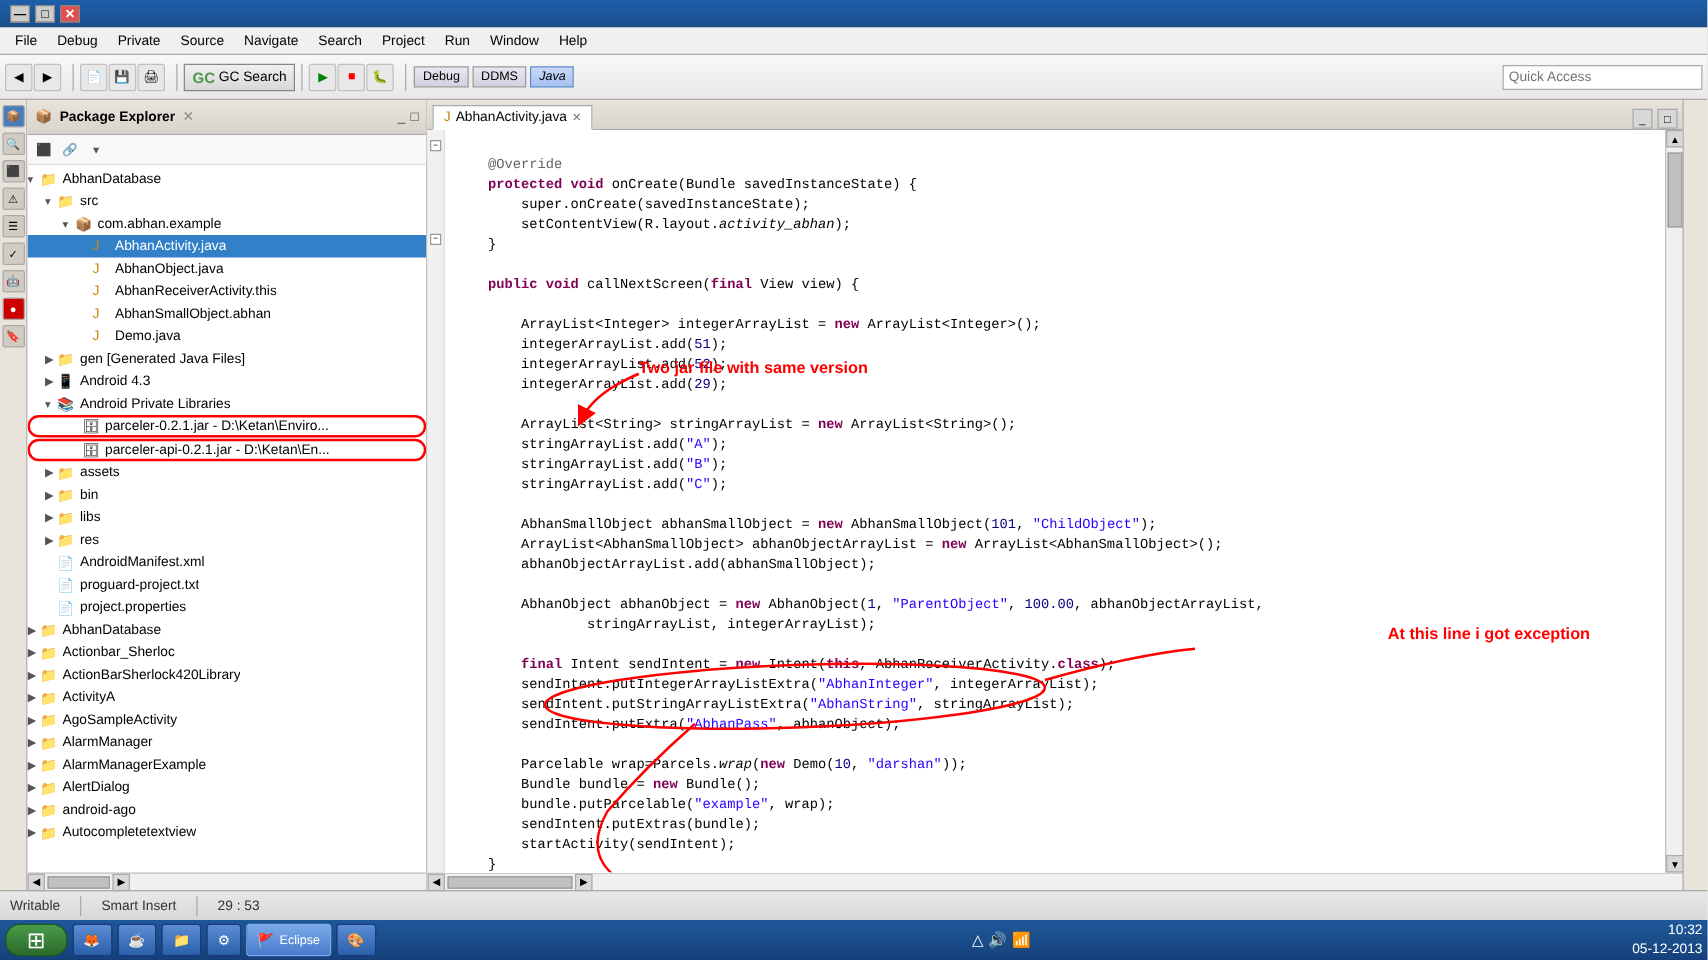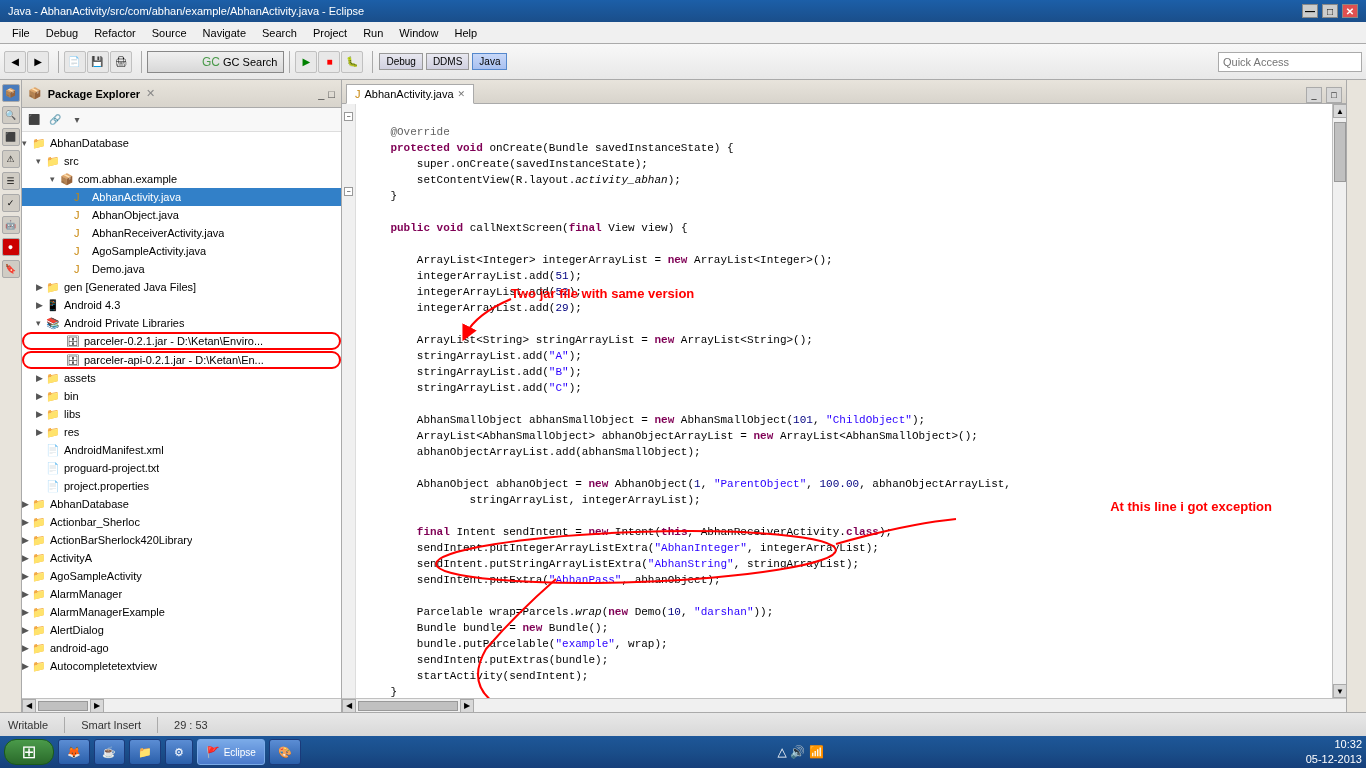--- a/index.html
+++ b/index.html
@@ -58,37 +58,37 @@
       display: flex; align-items: center; justify-content: center;
       cursor: pointer; font-size: 10px; border-radius: 2px;
     }
     .tb-sep { width: 1px; height: 22px; background: #AAA; margin: 0 3px; }
     #quick-access-box {
       margin-left: auto;
       display: flex;
       align-items: center;
     }
     #quick-access-input {
-      width: 144px; height: 20px;
+      width: 160px; height: 20px;
       border: 1px solid #AAA;
       padding: 0 4px;
       font-size: 11px;
       background: white;
     }
 
     
     .persp-btn {
       padding: 2px 6px;
       background: linear-gradient(to bottom, #E8E8F0, #D0D0E0);
       border: 1px solid #999;
       font-size: 10px;
       cursor: pointer;
       margin: 0 1px;
     }
-    .persp-btn.active { background: linear-gradient(to bottom, #C8D8F8, #A8C0F0); border-color: #5588CC; }
+    .persp-btn.active { background: linear-gradient(to bottom, #C8D8F8, #A8C0F0); border-color: #5588CC; font-style: italic; }
 
     
     #main-layout {
       display: flex;
       height: calc(768px - 22px - 22px - 36px - 32px - 24px);
       
     }
 
     
     #left-icons {
@@ -337,21 +337,21 @@
 
     
     #gc-search-btn {
       display: flex; align-items: center;
       background: linear-gradient(to bottom, #F0F0F0, #D8D8D8);
       border: 1px solid #888;
       padding: 2px 6px;
       font-size: 11px; cursor: pointer;
       height: 22px; gap: 3px;
     }
-    .gc-icon { color: #4A9A4A; font-size: 12px; font-weight: normal; margin-left: 48px; }
+    .gc-icon { color: #4A9A4A; font-size: 12px; font-weight: bold; }
 
     #pe-bottom-scroll {
       height: 14px;
       background: #F0F0F0;
       border-top: 1px solid #C0C0C0;
       display: flex;
       align-items: center;
     }
     .hscroll-arrow {
       width: 14px; height: 14px;
@@ -363,32 +363,31 @@
     .hscroll-thumb {
       height: 10px; width: 50px;
       background: #C0C0C0; border: 1px solid #999;
       margin: 2px;
     }
   </style>
 </head>
 <body>
 
 <div id="title-bar">
-  <span id="title-text">Java - AbhanActivity/src/com/abhan/example/AbhanActivity.java - Eclipse</span>
   <div id="title-bar-controls">
     <div class="tb-btn">—</div>
     <div class="tb-btn">□</div>
     <div class="tb-btn close">✕</div>
   </div>
 </div>
 
 <div id="menu-bar">
   <span class="menu-item">File</span>
   <span class="menu-item">Debug</span>
-  <span class="menu-item">Refactor</span>
+  <span class="menu-item">Private</span>
   <span class="menu-item">Source</span>
   <span class="menu-item">Navigate</span>
   <span class="menu-item">Search</span>
   <span class="menu-item">Project</span>
   <span class="menu-item">Run</span>
   <span class="menu-item">Window</span>
   <span class="menu-item">Help</span>
 </div>
 
 <div id="toolbar">
@@ -499,28 +498,28 @@
         <span class="tree-indent" style="width:42px;"></span>
         <span class="tree-arrow">&nbsp;</span>
         <span class="tree-icon" style="color:#C8860A;">J</span>
         <span class="tree-label">AbhanObject.java</span>
       </div>
 
       <div class="tree-item">
         <span class="tree-indent" style="width:42px;"></span>
         <span class="tree-arrow">&nbsp;</span>
         <span class="tree-icon" style="color:#C8860A;">J</span>
-        <span class="tree-label">AbhanReceiverActivity.java</span>
+        <span class="tree-label">AbhanReceiverActivity.this</span>
       </div>
 
       <div class="tree-item">
         <span class="tree-indent" style="width:42px;"></span>
         <span class="tree-arrow">&nbsp;</span>
         <span class="tree-icon" style="color:#C8860A;">J</span>
-        <span class="tree-label">AgoSampleActivity.java</span>
+        <span class="tree-label">AbhanSmallObject.abhan</span>
       </div>
 
       <div class="tree-item">
         <span class="tree-indent" style="width:42px;"></span>
         <span class="tree-arrow">&nbsp;</span>
         <span class="tree-icon" style="color:#C8860A;">J</span>
         <span class="tree-label">Demo.java</span>
       </div>
 
       <div class="tree-item">

